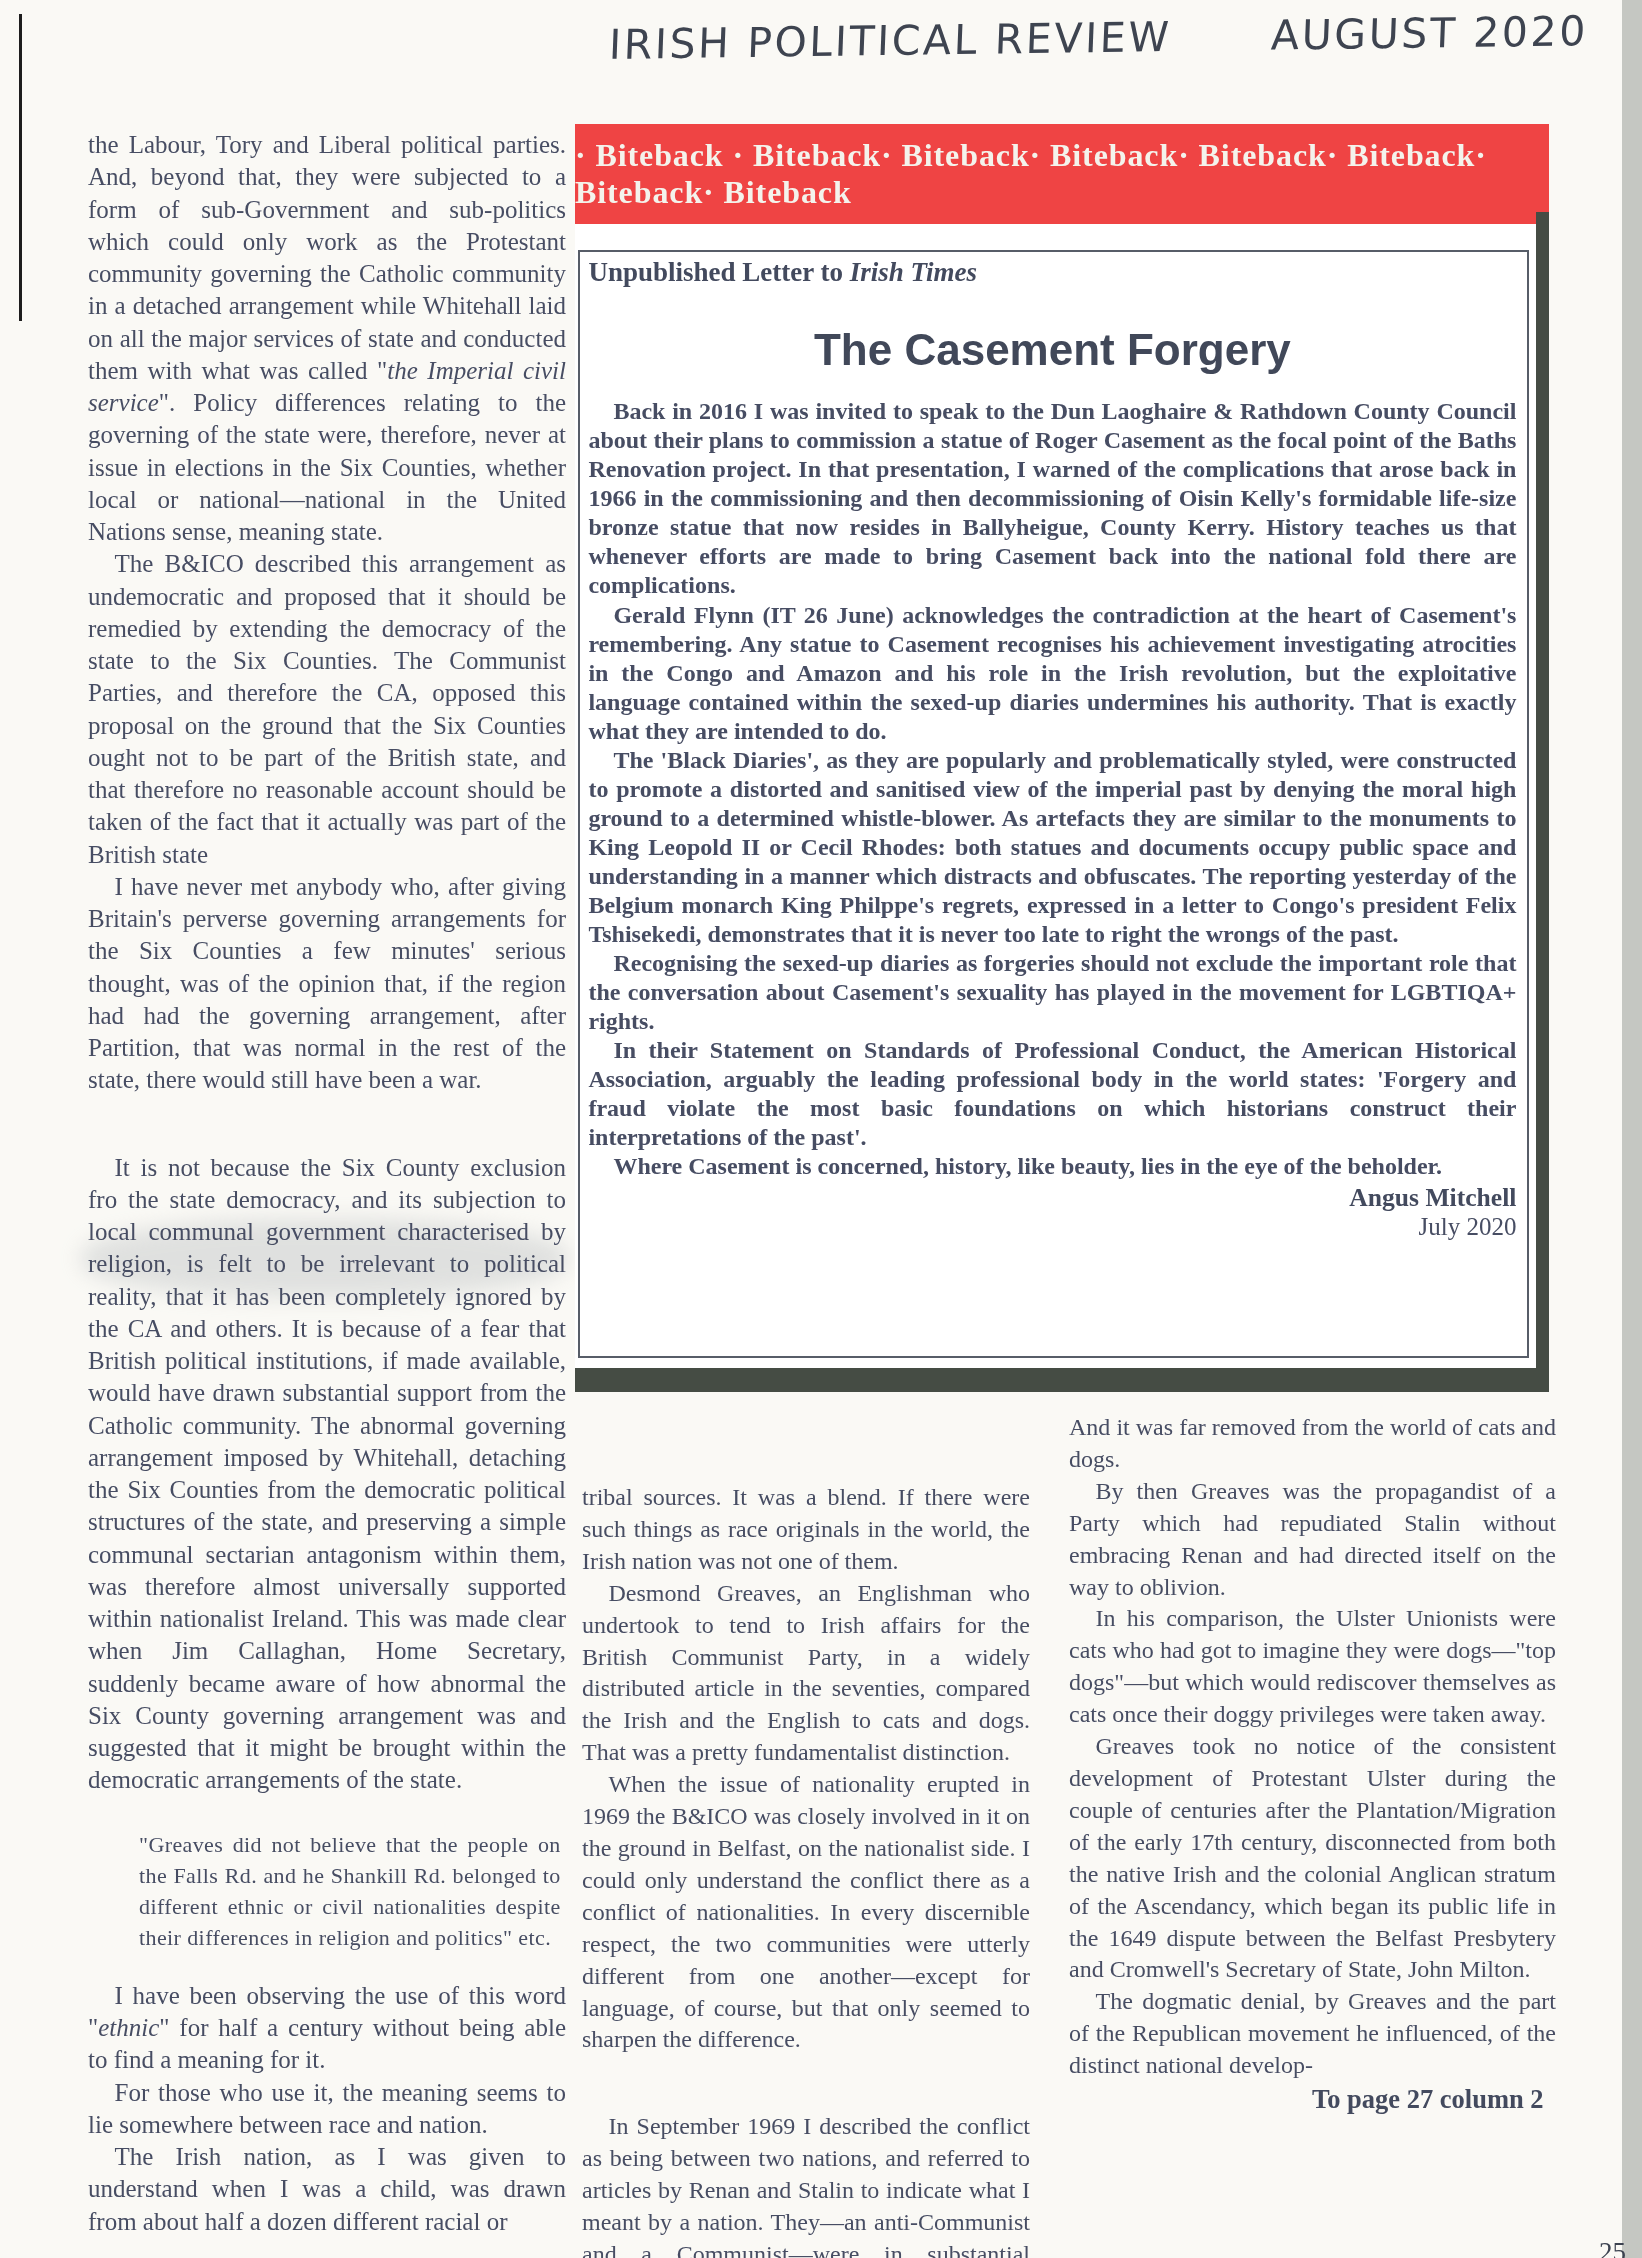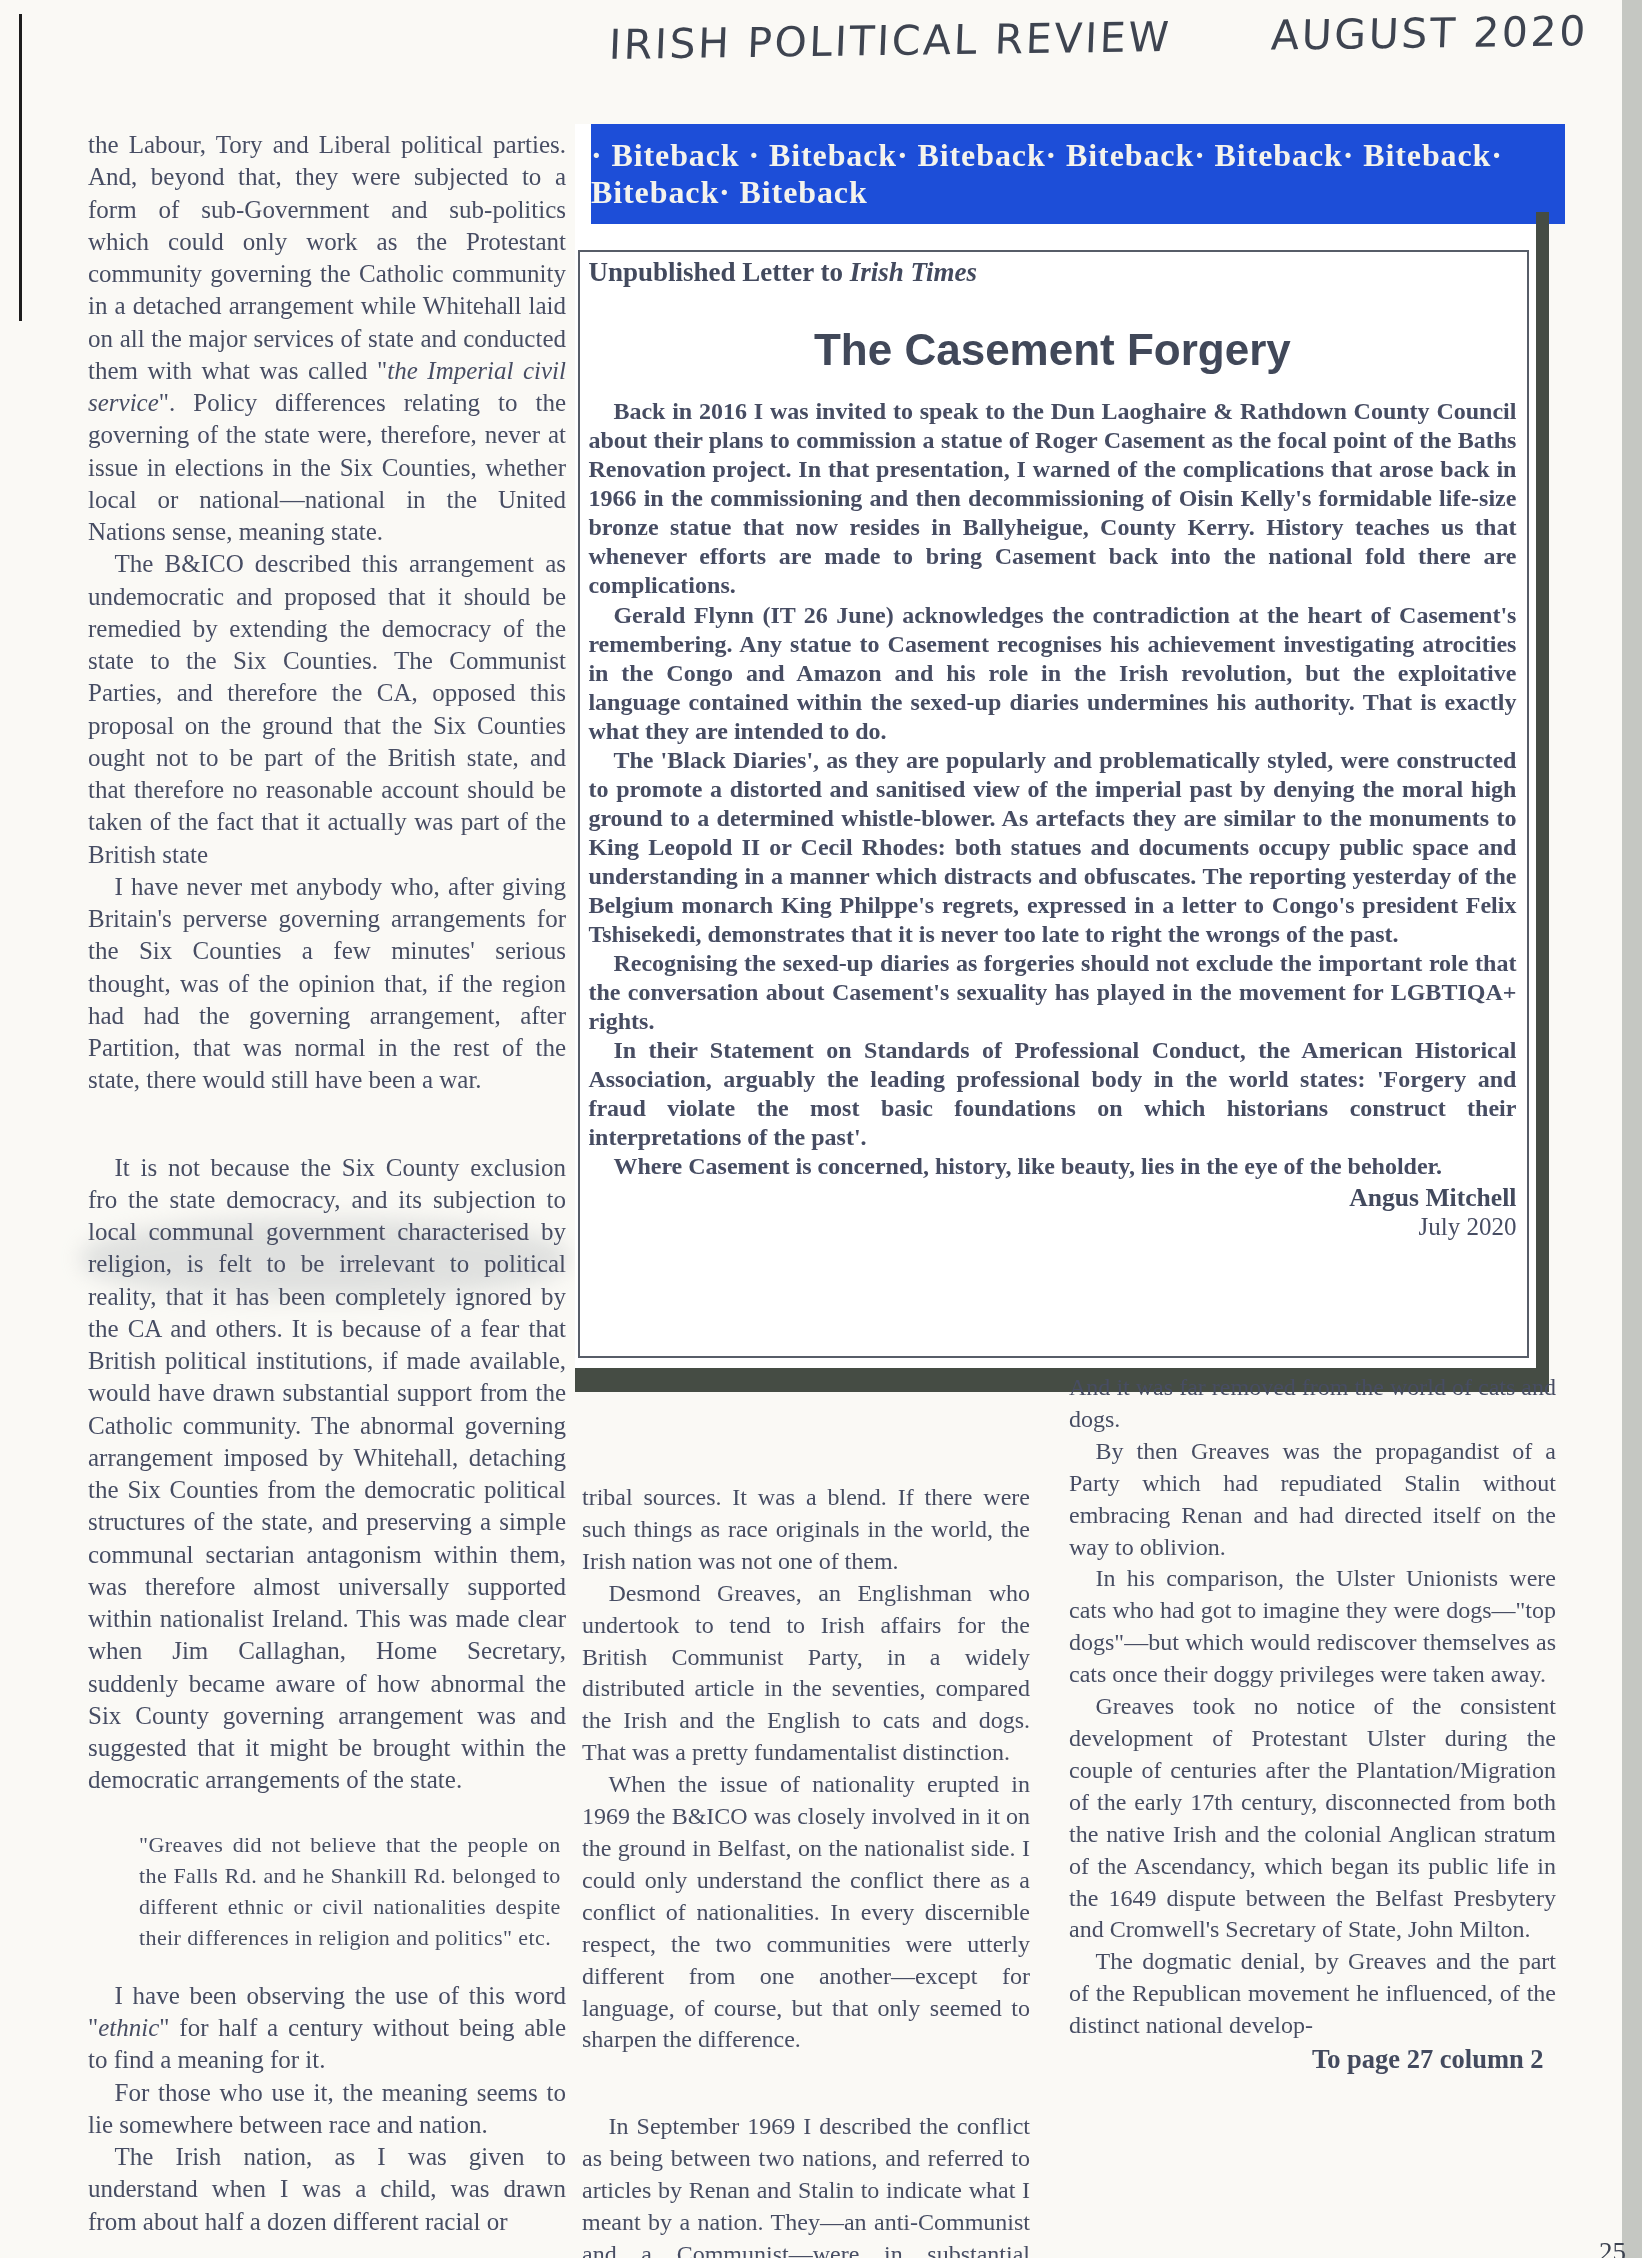--- a/index.html
+++ b/index.html
@@ -23,27 +23,27 @@
 
   
   .article-text { font-family:"Liberation Serif", serif; font-size:25px; line-height:1.29; text-align:justify; color:#474d63; }
   .article-text p { margin:0; text-indent:26.5px; }
   .article-text p.no-indent { text-indent:0; }
   .article-text p.gap-before { margin-top:55px;font-family:Liberation Serif, serif; }
   .article-text p.quote { margin:32px 5.3px 26.5px 51px; font-size:22px; line-height:1.42; text-indent:0; letter-spacing:0.4px; }
 
   .col-left  { position:absolute; left:88px;  top:129px;  width:478px; }
   .col-mid   { position:absolute; left:582px;  top:1482px; width:448px; font-size:24px; line-height:1.33; }
-  .col-right { position:absolute; left:1069px; top:1372px; width:487px; font-size:24px; line-height:1.33; }
+  .col-right { position:absolute; left:1069px; top:1412px; width:487px; font-size:24px; line-height:1.33; }
   .continuation { text-align:right; font-family:"Liberation Serif", serif; font-weight:bold; font-size:26.5px; padding-right:12.4px; color:#434a5e; }
 
   
   .biteback-frame { position:absolute; left:575px; top:124px; width:974px; height:1268px; background:#ffffff; }
   .banner {
-    position:absolute; top:0; left:16px; width:100%; height:100px; background:#1d4ed8;
+    position:absolute; top:0; left:0; width:100%; height:100px; background:#ef4444;
     color:#f4f3ec; font-family:"Liberation Serif", serif; font-weight:bold; font-size:32px;
     display:flex; align-items:center; justify-content:center; letter-spacing:0.9px;
   }
   .frame-right  { position:absolute; top:88px; right:0; width:13.2px; bottom:0; background:#454c44; }
   .frame-bottom { position:absolute; left:0; bottom:0; width:100%; height:24px; background:#454c44; }
   .inner-box {
     position:absolute; left:2.6px; top:126px; right:20px; bottom:34px;
     border:2.6px solid #575d68; padding:5.3px 10.6px 0 8.8px; overflow:hidden;
   }
   .kicker { text-align:left; font-family:"Liberation Serif", serif; font-weight:bold; font-size:27px; color:#434a5e; }

